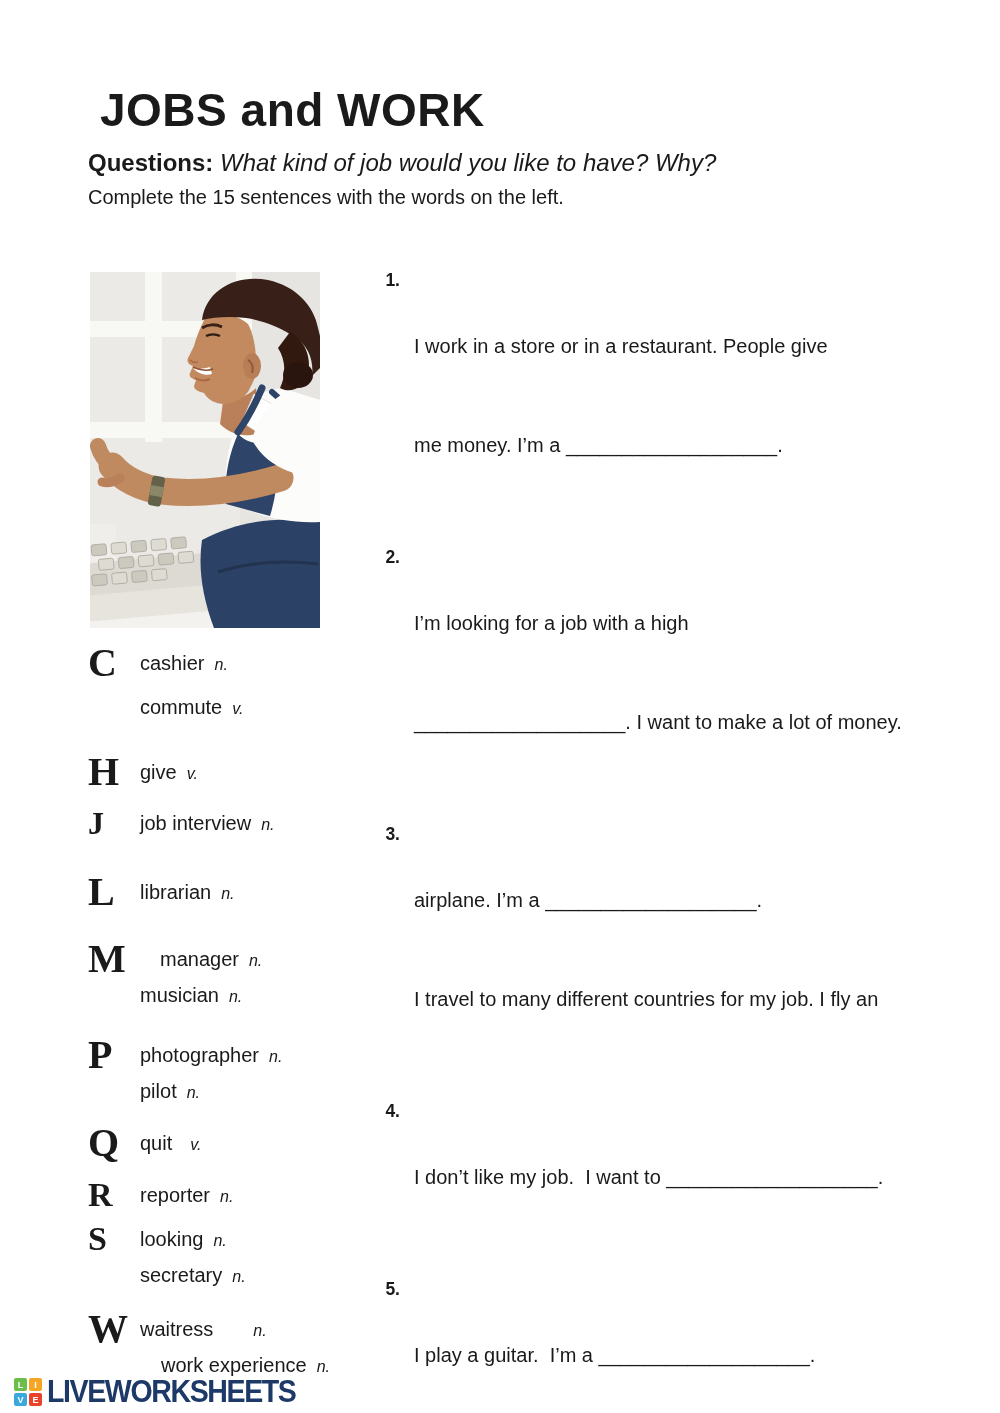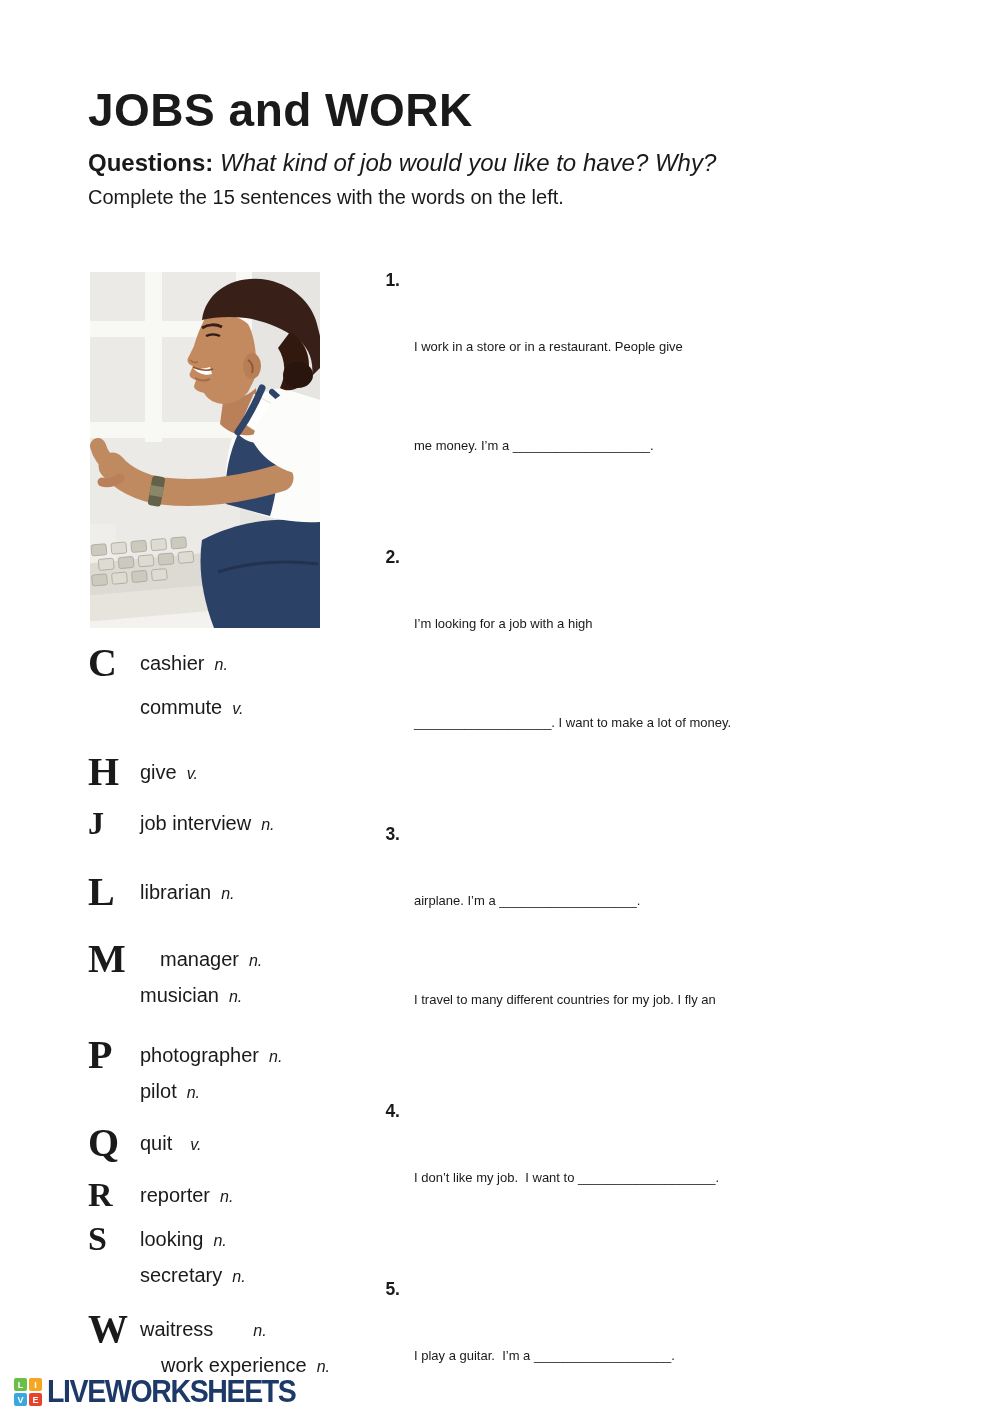--- a/index.html
+++ b/index.html
@@ -5,21 +5,21 @@
   * { margin:0; padding:0; box-sizing:border-box; }
   html,body { background:#ffffff; }
   body {
     width:1000px; height:1413px; position:relative;
     font-family:"Liberation Sans", sans-serif; color:#1a1a1a;
     overflow:hidden;
   }
 
   
   .header { position:absolute; left:88px; top:84px; width:860px; }
-  .title { font-size:46px; font-weight:bold; line-height:1.15; letter-spacing:0.5px; }
+  .title { font-size:46px; font-weight:bold; line-height:1.15; letter-spacing:0.5px;margin-left:12px; }
   .qline { margin-top:9px; font-size:24px; line-height:1.4; }
   .qlabel { font-weight:bold; }
   .qtext { font-style:italic; }
   .instruction { margin-top:7px; font-size:20px; font-weight:normal; }
 
   
   .photo { position:absolute; left:90px; top:272px; width:230px; height:356px; }
   .photo svg { width:100%; height:100%; display:block; }
 
   
@@ -35,21 +35,21 @@
   .wl-word {}
   .wl-pos { font-style:italic; font-size:16px; margin-left:10px; }
 
   
   .sentences { position:absolute; left:366px; top:264px; width:600px; }
   .sent { display:flex; margin-bottom:13px; }
   .sent-num {
     width:34px; flex:none; text-align:right;
     font-weight:bold; font-size:17.5px; line-height:33px;
   }
-  .sent-text { margin-left:14px; font-size:13px; line-height:33px; white-space:pre-wrap; }
+  .sent-text { margin-left:14px; font-size:20px; line-height:33px; white-space:pre-wrap; }
 
   
   .footer { position:absolute; left:14px; top:1374px; display:flex; align-items:center; }
   .logo-tiles {
     display:grid; grid-template-columns:13px 13px; grid-auto-rows:13px;
     gap:2px; flex:none;
   }
   .tile {
     color:#fff; font-size:9px; font-weight:bold;
     display:flex; align-items:center; justify-content:center;

